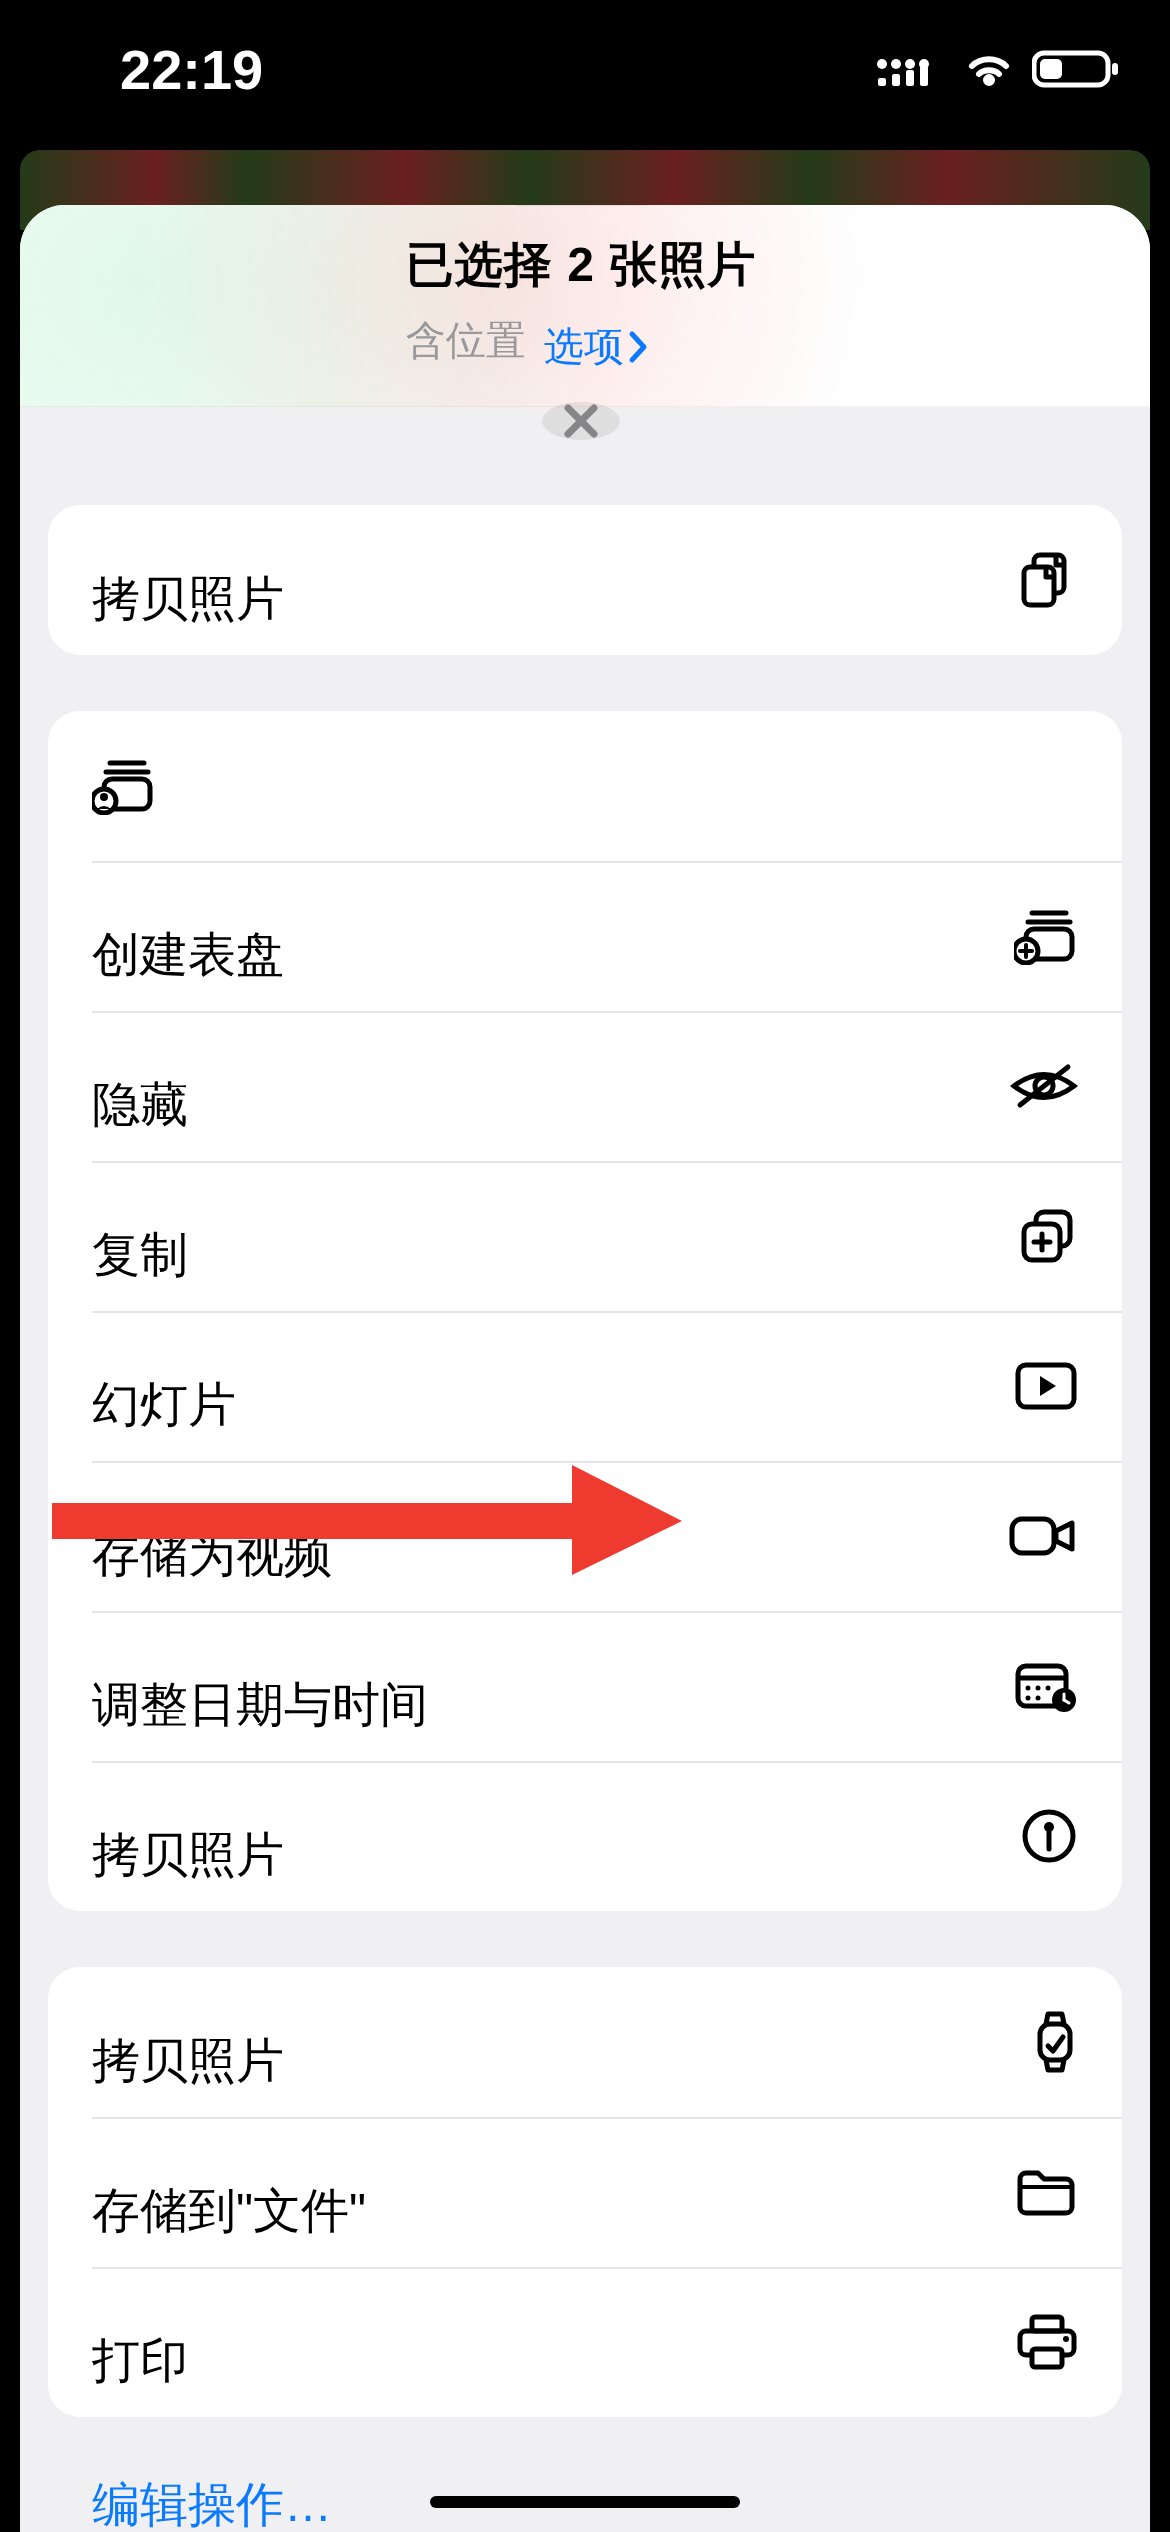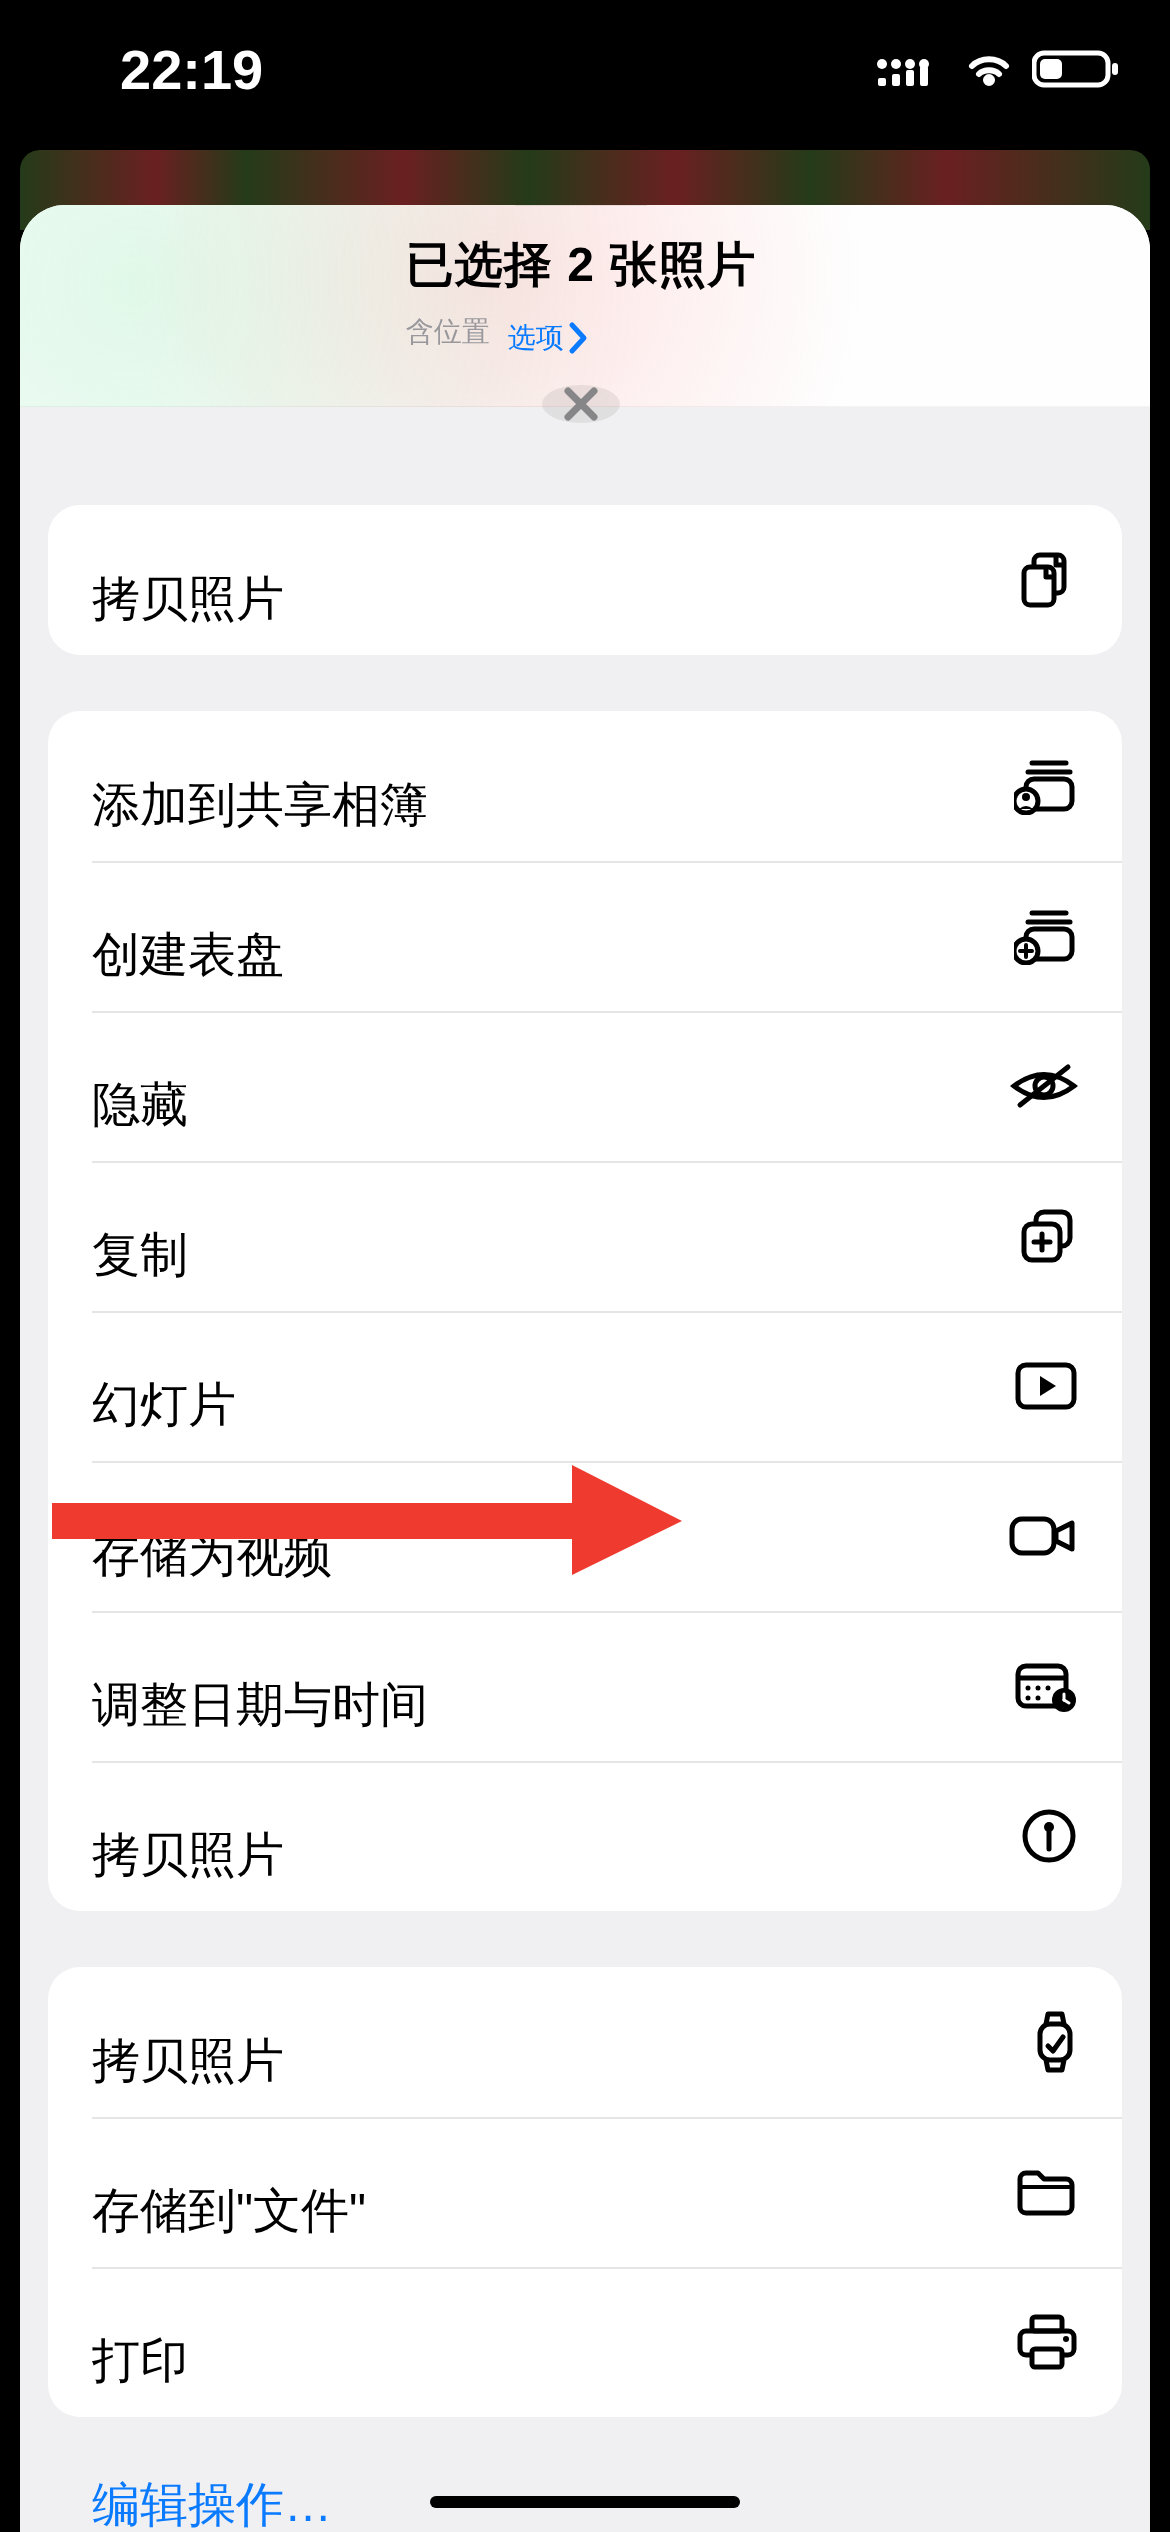--- a/index.html
+++ b/index.html
@@ -42,21 +42,21 @@
       flex-direction: column;
     }
     .thumb {
       width: 130px; height: 130px; border-radius: 18px; overflow: hidden;
       background: #3a2a1a; box-shadow: 0 0 0 1px rgba(0,0,0,0.08);
       position: relative;
     }
     .thumb svg { width: 100%; height: 100%; display: block; }
     .sheet-titleblock { flex: 1; }
     .sheet-title { font-size: 48px; font-weight: 600; color: #000; letter-spacing: 1px; }
-    .sheet-sub { margin-top: 10px; font-size: 28px; display: flex; gap: 18px; align-items: center; }
+    .sheet-sub { margin-top: 10px; font-size: 40px; display: flex; gap: 18px; align-items: center; }
     .sub-loc { color: #98989d; }
     .sub-opt { color: #0a7aff; display: inline-flex; align-items: center; gap: 4px; margin-top: 12px; }
     .close-btn {
       width: 78px; height: 78px; border-radius: 50%; background: rgba(0,0,0,0.07);
       display: flex; align-items: center; justify-content: center; cursor: pointer;
     }
 
     .sheet-body { padding: 0 0 60px 0; }
     .group { margin: 56px 28px 0 28px; background: #fff; border-radius: 32px; overflow: hidden; }
     .group:first-child { margin-top: 98px; }
@@ -170,21 +170,20 @@
               <path d="M40 6 v10 h10" fill="none" stroke="#000" stroke-width="5" stroke-linejoin="round"></path>
               <rect x="8" y="18" width="30" height="38" rx="6" fill="#fff" stroke="#000" stroke-width="5"></rect>
               <path d="M30 18 v10 h10" fill="none" stroke="#000" stroke-width="5" stroke-linejoin="round"></path>
             </svg>
         </span>
       </div>
     </div>
 
     <div class="group">
       <div class="row">
-        <span class="row-label">添加到共享相簿</span>
         <span class="row-icon">
           <svg width="64" height="58" viewBox="0 0 64 58">
               <line x1="18" y1="6" x2="52" y2="6" stroke="#000" stroke-width="5" stroke-linecap="round"></line>
               <line x1="14" y1="15" x2="56" y2="15" stroke="#000" stroke-width="5" stroke-linecap="round"></line>
               <rect x="12" y="22" width="46" height="30" rx="8" fill="none" stroke="#000" stroke-width="5"></rect>
               <circle cx="12" cy="44" r="12" fill="#fff" stroke="#000" stroke-width="5"></circle>
               <circle cx="12" cy="40" r="4" fill="#000"></circle>
               <path d="M5 52 q7-6 14 0" fill="#000"></path>
             </svg>
         </span>

